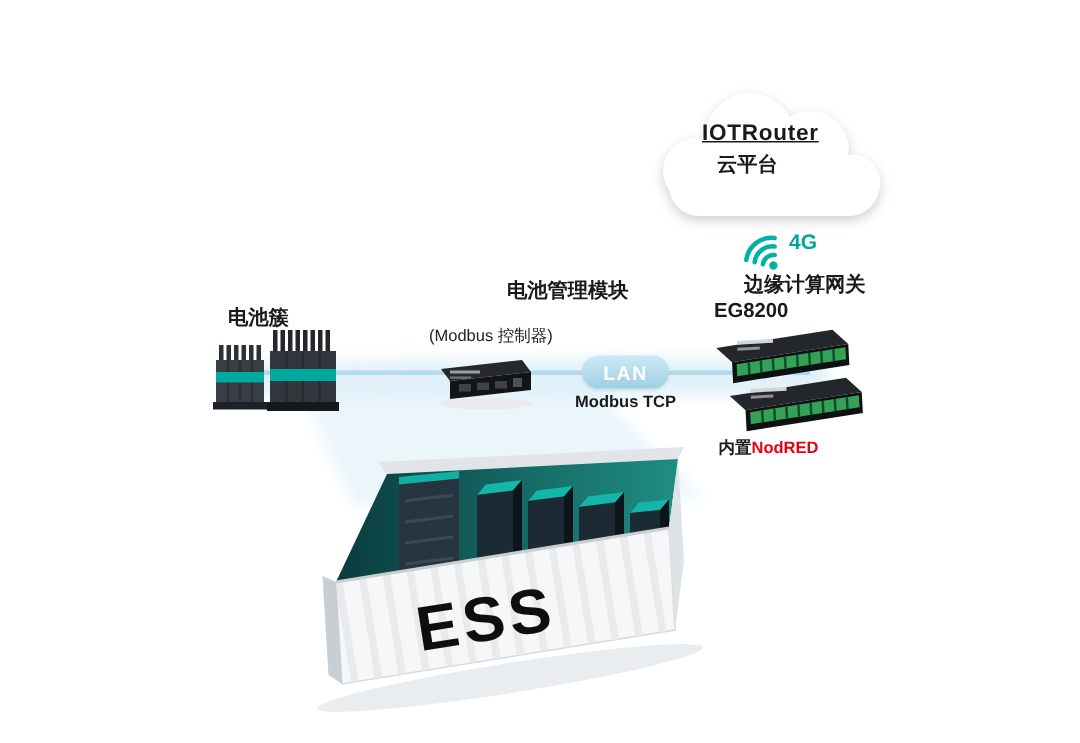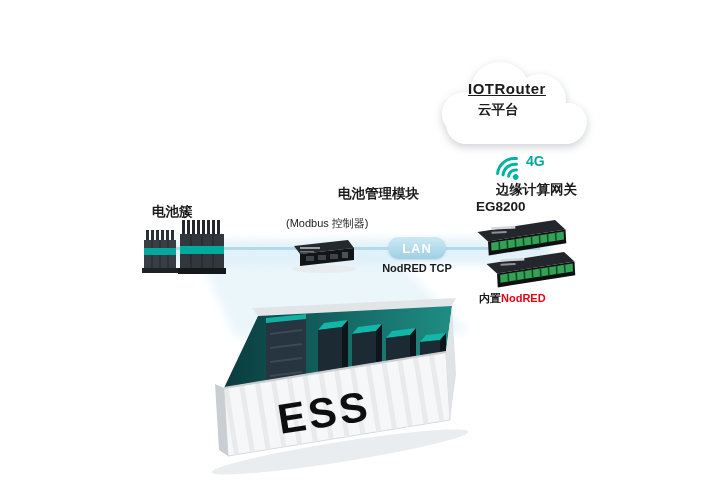--- a/index.html
+++ b/index.html
@@ -199,21 +199,21 @@
   <div class="label b13" style="left:468px; top:101px;margin-left:10px;">云平台</div>
 
   <div class="label fourg teal">4G</div>
 
   <div class="label b13" style="left:152px; top:203px;text-align:right;">电池簇</div>
 
   <div class="label b13" style="left:294px; top:185px;margin-left:44px;">电池管理模块</div>
   <div class="label n11" style="left:286px; top:203px;margin-top:13px;">(Modbus 控制器)</div>
 
   <div class="lan-pill">LAN</div>
-  <div class="label b11 modbus">NodRED TCP</div>
+  <div class="label b11 modbus">Modbus TCP</div>
 
   <div class="label b13" style="left:496px; top:181px;">边缘计算网关</div>
   <div class="label b13" style="left:476px; top:199px;">EG8200</div>
 
   <div class="label b12" style="left:479px; top:291px;">
     <span>内置</span><span class="red">NodRED</span>
   </div>
 
   <div class="ess-label">ESS</div>
 </div>

